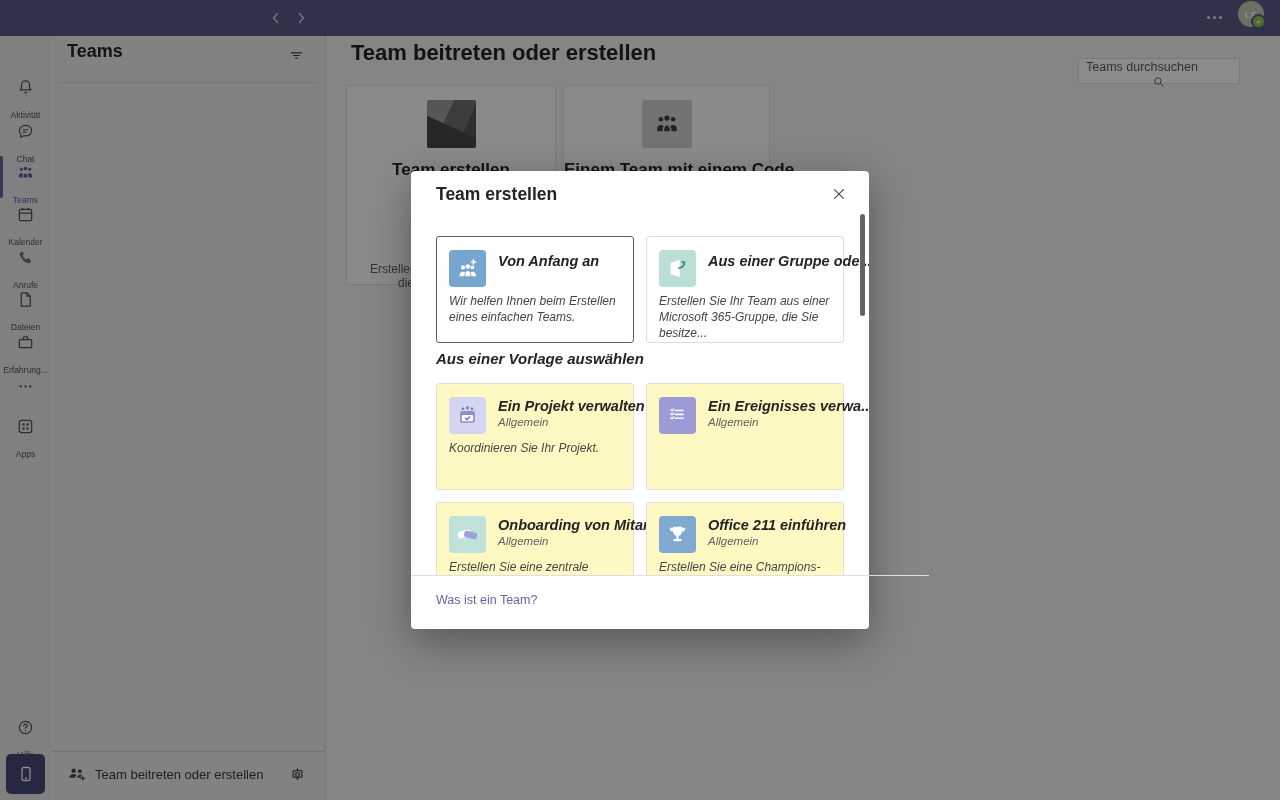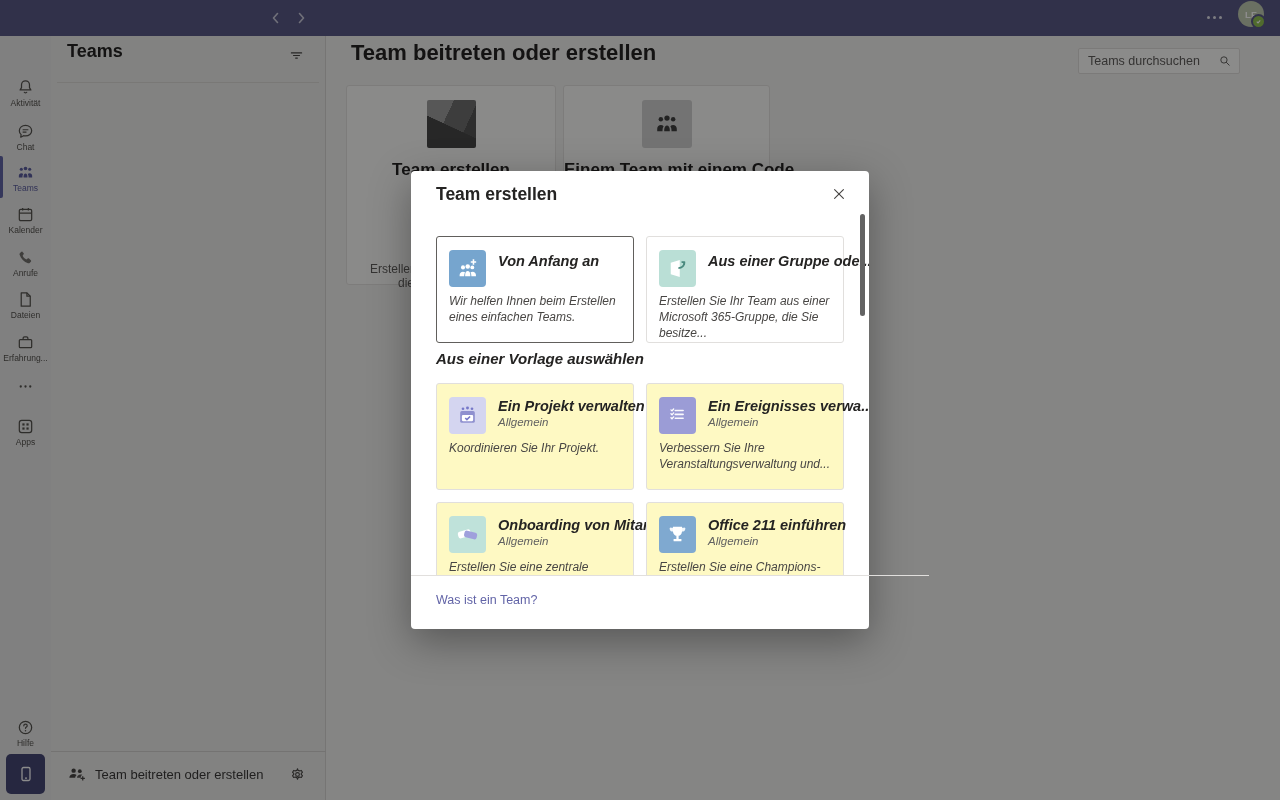--- a/index.html
+++ b/index.html
@@ -22,21 +22,21 @@
           background:#c2ccb2;color:#fff;font-size:9.5px;font-weight:bold;
           display:flex;align-items:center;justify-content:center;letter-spacing:.3px;}
   #presence{position:absolute;right:-2px;bottom:-2px;width:11px;height:11px;border-radius:50%;
             background:#92c353;border:2px solid #5a5a88;box-sizing:content-box;}
   #presence svg{width:7px;height:7px;color:#fff;position:absolute;left:2px;top:2px;}
 
   
   #rail{position:absolute;left:0;top:36px;width:51px;height:764px;background:#e9e9e9;z-index:5;}
   .rail-item{position:absolute;left:0;width:51px;text-align:center;color:#55534f;}
   .rail-item svg{width:19px;height:19px;display:block;margin:0 auto;}
-  .rail-label{font-size:8.5px;margin-top:1px;color:#55534f;white-space:nowrap;}
+  .rail-label{font-size:8.5px;margin-top:13px;color:#55534f;white-space:nowrap;}
   .rail-item.active{color:#5b5d9e;}
   .rail-item.active .rail-label{color:#5b5d9e;}
   #rail-indicator{position:absolute;left:0;top:120px;width:3px;height:42px;background:#6264a7;border-radius:0 2px 2px 0;}
   #mobile-btn{position:absolute;left:6px;top:754px;width:39px;height:40px;background:#464775;border-radius:5px;
               display:flex;align-items:center;justify-content:center;z-index:6;}
   #mobile-btn svg{width:20px;height:20px;}
 
   
   #panel{position:absolute;left:51px;top:36px;width:275px;height:764px;background:#ededec;
          border-right:1px solid #d8d6d4;box-sizing:border-box;z-index:4;}
@@ -45,23 +45,23 @@
   #panel-divider{position:absolute;left:6px;right:6px;top:46px;height:1px;background:#dcdad8;}
   #panel-bottom{position:absolute;left:0;bottom:4px;width:275px;height:44px;border-top:1px solid #d4d2d0;
                 display:flex;align-items:center;}
   #panel-bottom .pb-icon{width:21px;height:21px;color:#484644;margin-left:15px;flex:0 0 auto;}
   #panel-bottom .pb-label{font-size:13px;color:#3b3a39;margin-left:8px;flex:1 1 auto;}
   #panel-bottom .pb-gear{width:17px;height:17px;color:#484644;margin-right:20px;flex:0 0 auto;}
 
   
   #main{position:absolute;left:326px;top:36px;width:954px;height:764px;background:#f3f2f1;z-index:3;}
   #main-title{position:absolute;left:25px;top:4px;font-size:22px;font-weight:600;color:#252423;}
-  #main-search{position:absolute;right:40px;top:12px;width:162px;height:26px;background:#fdfdfc;
+  #main-search{position:absolute;right:40px;top:22px;width:162px;height:26px;background:#fdfdfc;
                border:1px solid #e1dfdd;border-radius:2px;display:flex;align-items:center;
-               padding:0 7px;box-sizing:border-box;}
+               padding:0 7px;box-sizing:border-box;flex-direction:column;}
   #main-search input{border:0;outline:0;background:transparent;font-size:12.5px;color:#484644;
                      width:100%;font-family:inherit;}
   #main-search input::placeholder{color:#605e5c;}
   #main-search svg{width:14px;height:14px;color:#605e5c;flex:0 0 auto;}
 
   .bg-card{position:absolute;top:49px;height:200px;background:#fbfbfa;border:1px solid #e4e2e0;
            border-radius:3px;box-sizing:border-box;text-align:center;}
   #bg-card-create{left:20px;width:210px;}
   #bg-card-code{left:237px;width:207px;}
   .bg-card-title{font-size:17px;font-weight:600;color:#252423;margin-top:12px;white-space:nowrap;}
@@ -361,21 +361,20 @@
 
     <div class="tpl-card" id="tpl-1">
       <div class="tile bg-tile-event">
         <svg viewBox="0 0 24 24" stroke="#fff" stroke-width="1.4" fill="none" stroke-linecap="round">
             <path d="M10 7.5h7M10 11h7M10 14.5h7" opacity=".95"></path>
             <path d="M6.2 7l.9.9 1.5-1.7M6.2 10.5l.9.9 1.5-1.7M6.2 14l.9.9 1.5-1.7" stroke-width="1.2"></path>
           </svg>
       </div>
       <div class="tpl-title">Ein Ereignisses verwa...</div>
       <div class="tpl-sub">Allgemein</div>
-      <div class="tpl-desc">Verbessern Sie Ihre Veranstaltungsverwaltung und...</div>
     </div>
 
     <div class="tpl-card" id="tpl-2">
       <div class="tile bg-tile-onb">
         <svg viewBox="0 0 24 24">
             <rect x="3.5" y="8.5" width="11.5" height="6" rx="2" transform="rotate(-16 9 11.5)" fill="#fff"></rect>
             <rect x="9" y="9.5" width="11.5" height="6" rx="2" transform="rotate(14 15 12.5)" fill="#9fa0dc"></rect>
           </svg>
       </div>
       <div class="tpl-title">Onboarding von Mitar...</div>

